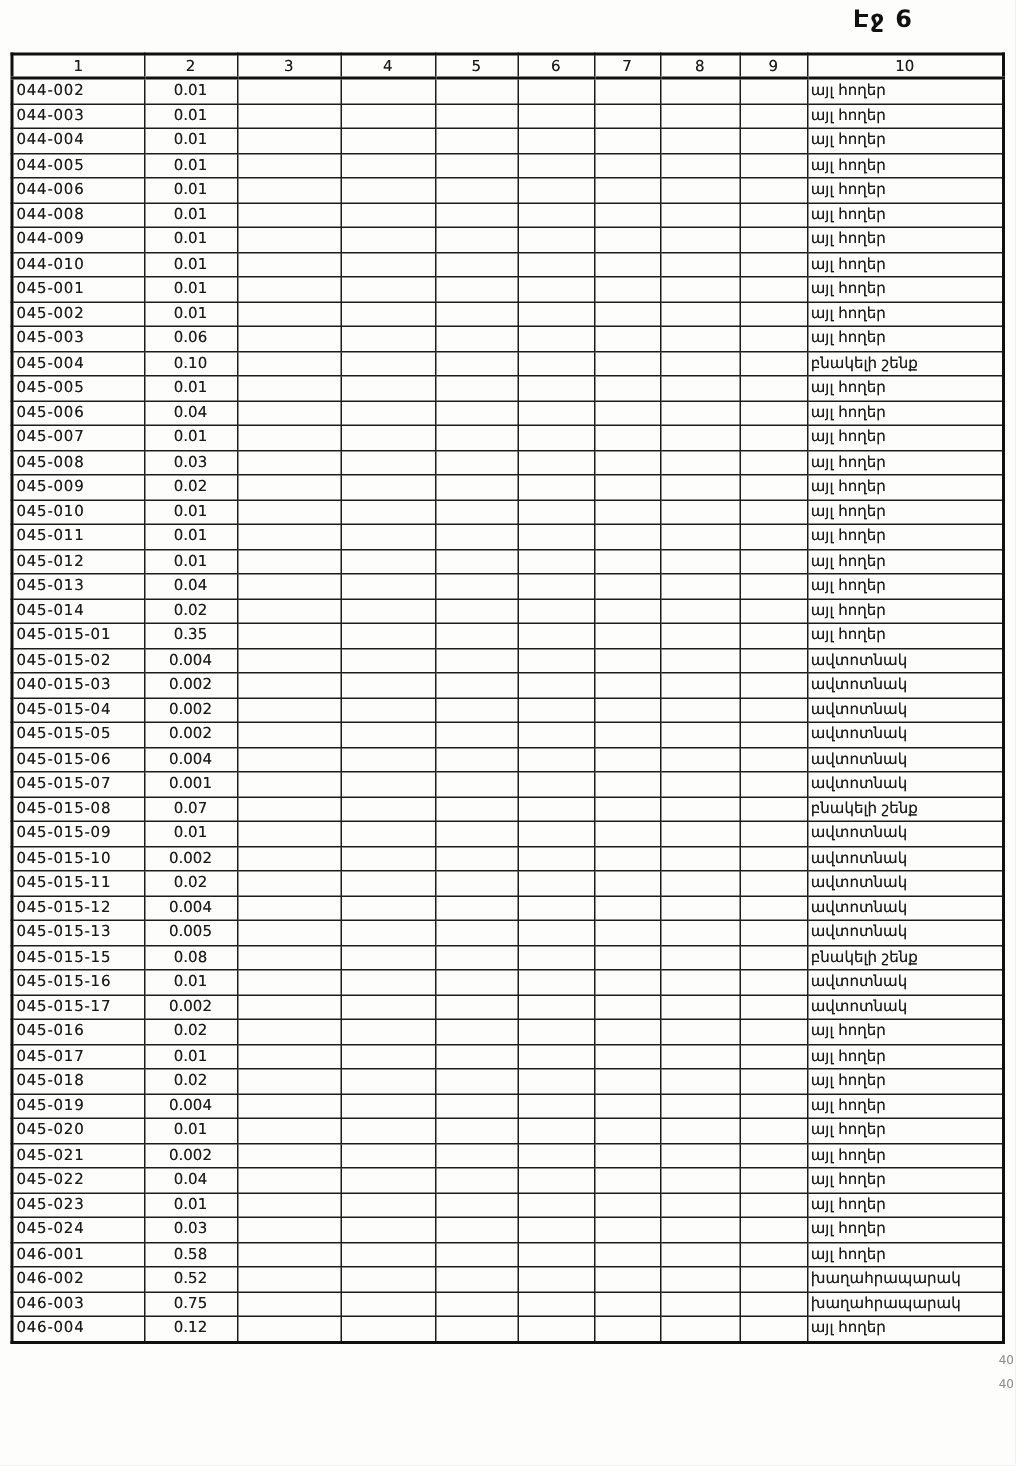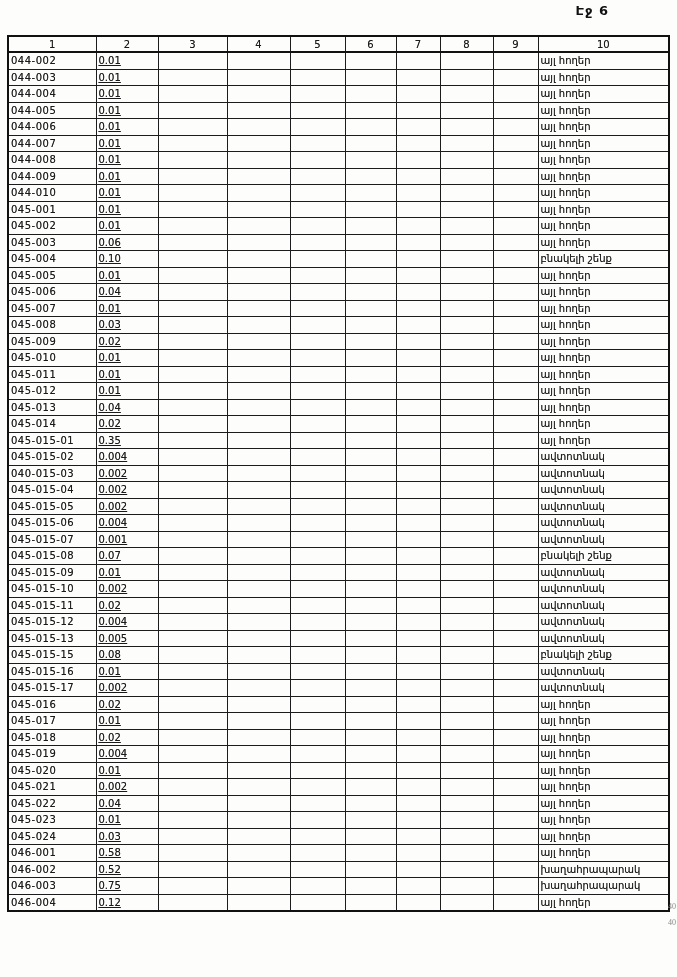--- a/index.html
+++ b/index.html
@@ -14,21 +14,21 @@
     height: 977px;
     margin: 0 auto;
     background: #fdfdfb;
     color: #161616;
     overflow: hidden;
   }
   .page-label {
     position: absolute;
     top: 3px;
     right: 68px;
-    font-size: 13px;
+    font-size: 16px;
     font-weight: bold;
     letter-spacing: 1px;
     color: #111;
   }
   table.scan-table {
     position: absolute;
     left: 7px;
     top: 35px;
     width: 661px;
     border-collapse: collapse;
@@ -45,31 +45,30 @@
     color: #1a1a1a;
   }
   table.scan-table th {
     font-weight: normal;
     text-align: center;
     height: 14px;
     border-bottom: 2px solid #111;
   }
   table.scan-table { border: 2px solid #111; }
   td.c1 { text-align: left; padding-left: 3px; letter-spacing: 0.5px; margin-left: 31px; }
-  td.c2 { text-align: left; text-decoration: underline; }
+  td.c2 { text-align: center; }
   td.c10 { text-align: left; padding-left: 4px; }
   
   td, th { text-shadow: 0 0 0.4px rgba(0,0,0,0.55); }
   .margin-mark {
     position: absolute;
     right: 1px;
     font-size: 8px;
     color: #8a8a86;
     line-height: 8px;
-    font-family: Liberation Serif, serif;
   }
   .margin-mark.m1 { top: 903px; }
   .margin-mark.m2 { top: 919px; }
 </style>
 </head>
 <body>
 
 <div class="page">
 
   <div class="page-label">Էջ 6</div>
@@ -156,32 +155,20 @@
           <td class="c3"></td>
           <td class="c4"></td>
           <td class="c5"></td>
           <td class="c6"></td>
           <td class="c7"></td>
           <td class="c8"></td>
           <td class="c9"></td>
           <td class="c10">այլ հողեր</td>
         </tr>
         <tr>
-          <td class="c1">044-007</td>
-          <td class="c2">0.01</td>
-          <td class="c3"></td>
-          <td class="c4"></td>
-          <td class="c5"></td>
-          <td class="c6"></td>
-          <td class="c7"></td>
-          <td class="c8"></td>
-          <td class="c9"></td>
-          <td class="c10">այլ հողեր</td>
-        </tr>
-        <tr>
           <td class="c1">044-008</td>
           <td class="c2">0.01</td>
           <td class="c3"></td>
           <td class="c4"></td>
           <td class="c5"></td>
           <td class="c6"></td>
           <td class="c7"></td>
           <td class="c8"></td>
           <td class="c9"></td>
           <td class="c10">այլ հողեր</td>

